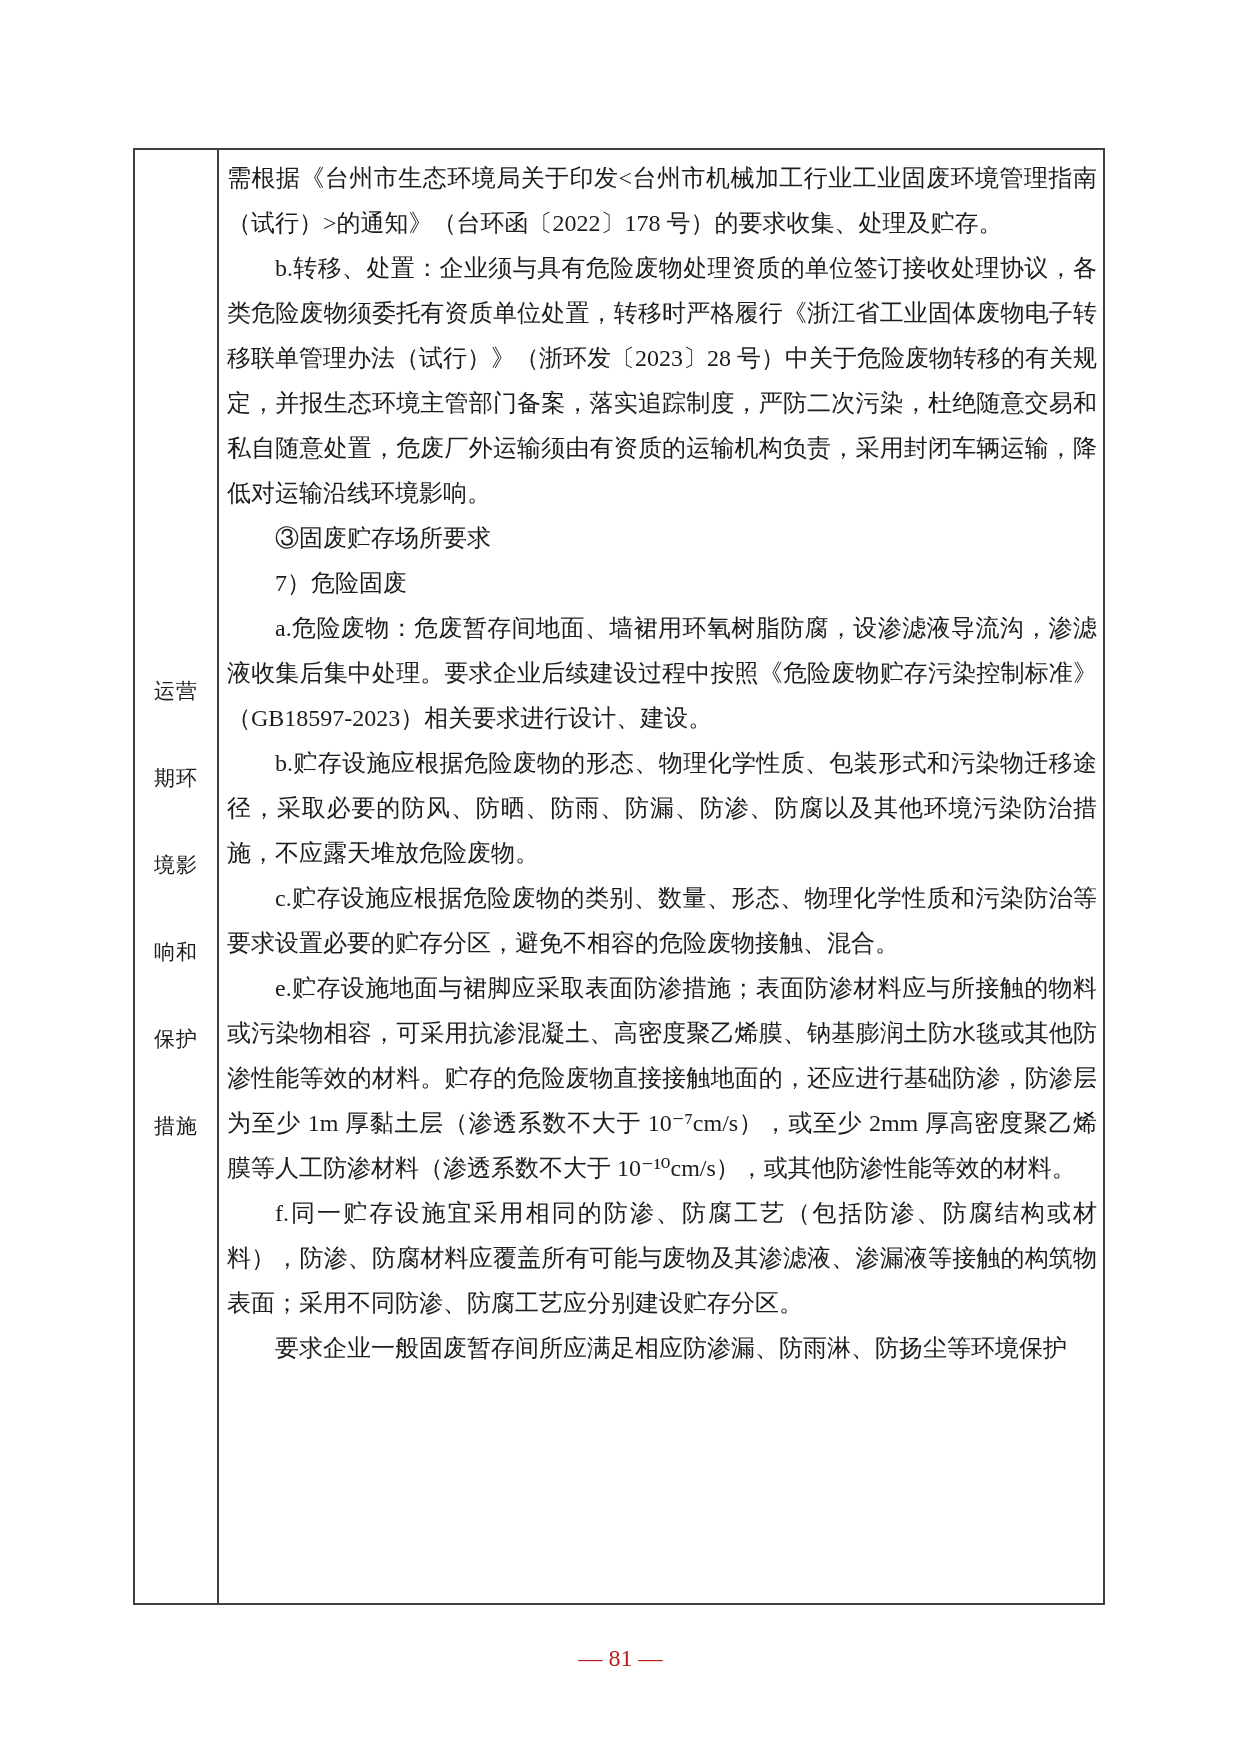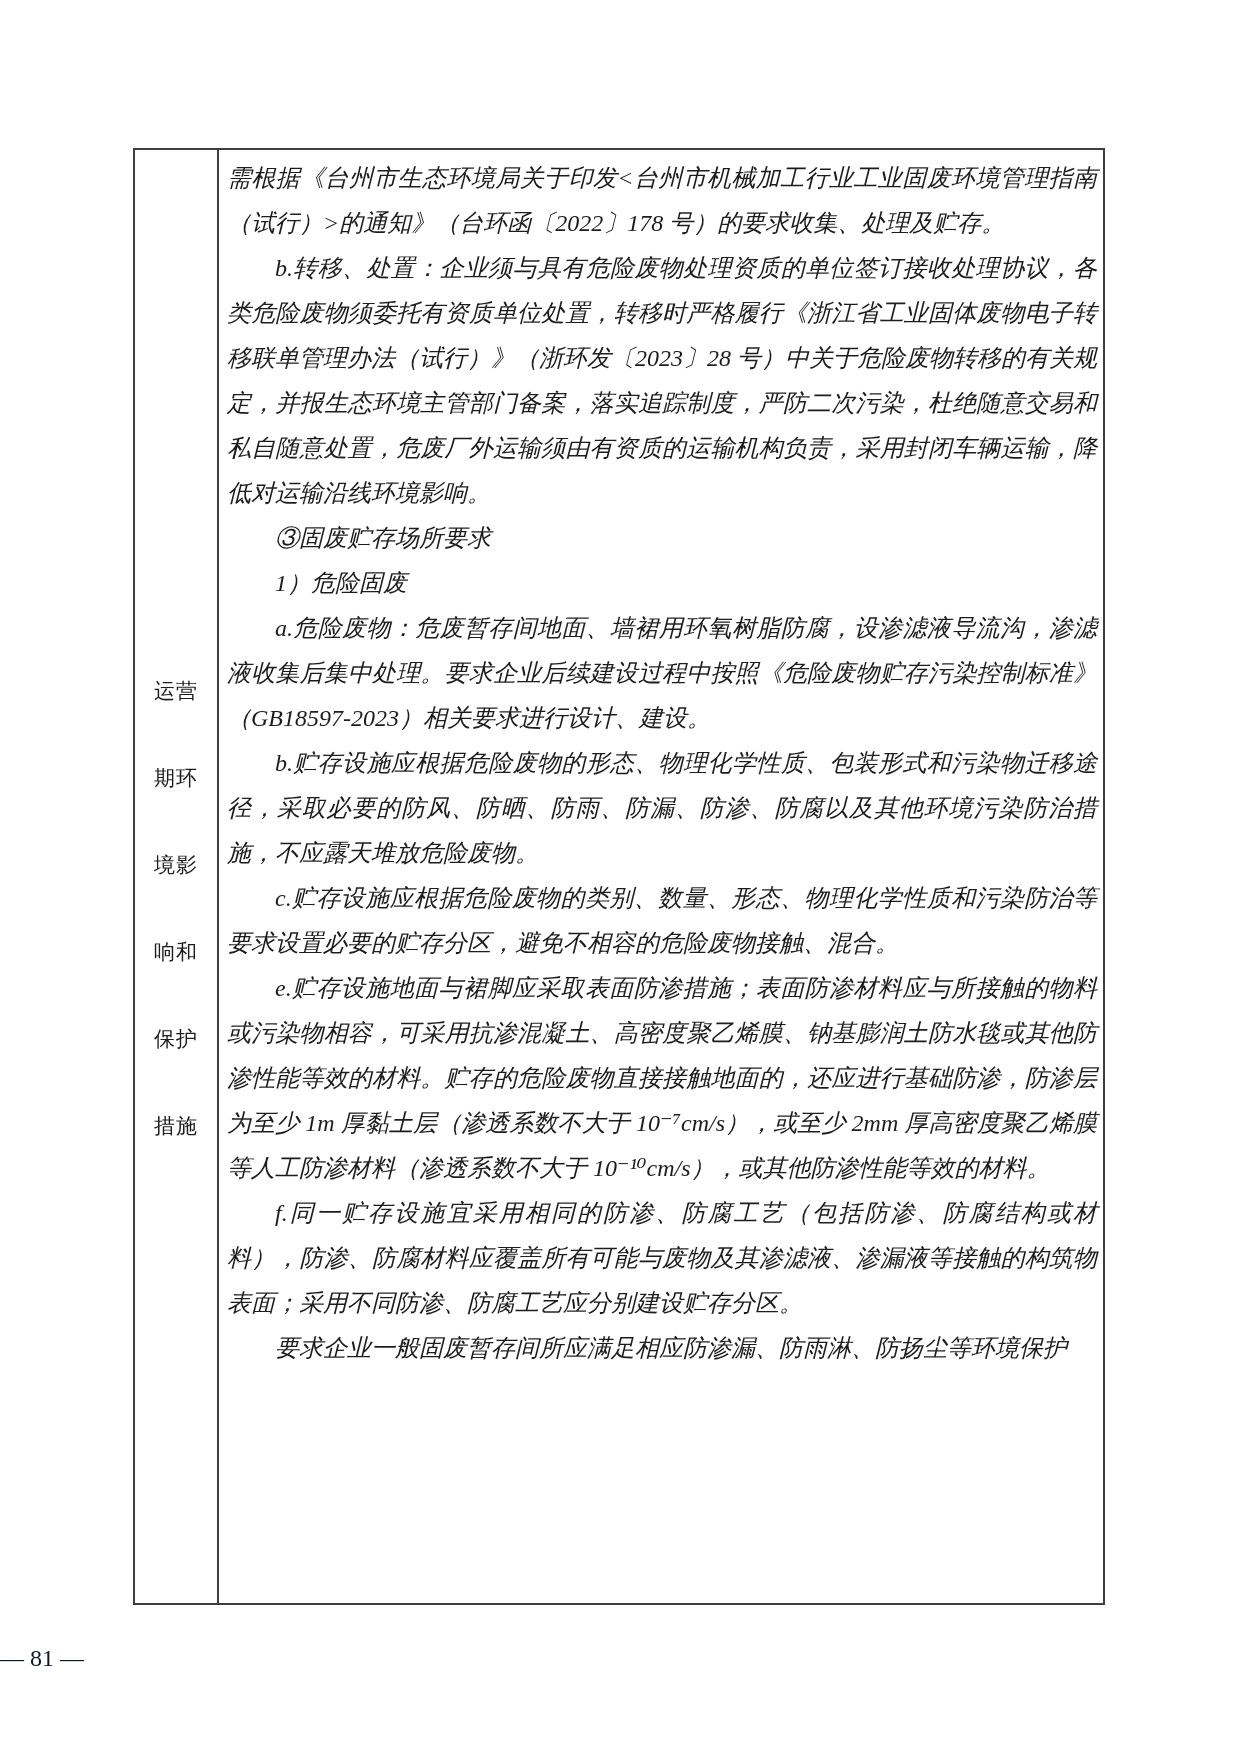--- a/index.html
+++ b/index.html
@@ -42,40 +42,40 @@
     line-height: 29px;
     letter-spacing: 1px;
     white-space: pre;
   }
   .vlabel span { display: block; }
   .content-cell {
     flex: 1;
     box-sizing: border-box;
     padding: 6px 6px 0 8px;
     overflow: hidden;
-    font-style: italic;
   }
   .para {
     margin: 0;
     font-size: 24px;
     line-height: 45px;
     text-align: justify;
     text-justify: inter-ideograph;
     text-indent: 2em;
     word-break: break-all;
   }
   .para.noindent { text-indent: 0; }
   .footer {
     position: absolute;
     left: 0;
     top: 1643px;
     width: 100%;
+    text-align: center;
     font-size: 24px;
     line-height: 30px;
-    color: #0f172a;
+    color: #b91c1c;
   }
 </style>
 </head>
 <body>
 
 <div class="page">
 
   <div class="report-table">
 
     <div class="row-header-cell">
@@ -86,21 +86,21 @@
         <span>响和</span>
         <span>保护</span>
         <span>措施</span>
       </div>
     </div>
 
     <div class="content-cell">
       <p class="para noindent">需根据《台州市生态环境局关于印发&lt;台州市机械加工行业工业固废环境管理指南（试行）&gt;的通知》（台环函〔2022〕178 号）的要求收集、处理及贮存。</p>
       <p class="para">b.转移、处置：企业须与具有危险废物处理资质的单位签订接收处理协议，各类危险废物须委托有资质单位处置，转移时严格履行《浙江省工业固体废物电子转移联单管理办法（试行）》（浙环发〔2023〕28 号）中关于危险废物转移的有关规定，并报生态环境主管部门备案，落实追踪制度，严防二次污染，杜绝随意交易和私自随意处置，危废厂外运输须由有资质的运输机构负责，采用封闭车辆运输，降低对运输沿线环境影响。</p>
       <p class="para">③固废贮存场所要求</p>
-      <p class="para">1）危险固废</p>
+      <p class="para">7）危险固废</p>
       <p class="para">a.危险废物：危废暂存间地面、墙裙用环氧树脂防腐，设渗滤液导流沟，渗滤液收集后集中处理。要求企业后续建设过程中按照《危险废物贮存污染控制标准》（GB18597-2023）相关要求进行设计、建设。</p>
       <p class="para">b.贮存设施应根据危险废物的形态、物理化学性质、包装形式和污染物迁移途径，采取必要的防风、防晒、防雨、防漏、防渗、防腐以及其他环境污染防治措施，不应露天堆放危险废物。</p>
       <p class="para">c.贮存设施应根据危险废物的类别、数量、形态、物理化学性质和污染防治等要求设置必要的贮存分区，避免不相容的危险废物接触、混合。</p>
       <p class="para">e.贮存设施地面与裙脚应采取表面防渗措施；表面防渗材料应与所接触的物料或污染物相容，可采用抗渗混凝土、高密度聚乙烯膜、钠基膨润土防水毯或其他防渗性能等效的材料。贮存的危险废物直接接触地面的，还应进行基础防渗，防渗层为至少 1m 厚黏土层（渗透系数不大于 10⁻⁷cm/s），或至少 2mm 厚高密度聚乙烯膜等人工防渗材料（渗透系数不大于 10⁻¹⁰cm/s），或其他防渗性能等效的材料。</p>
       <p class="para">f.同一贮存设施宜采用相同的防渗、防腐工艺（包括防渗、防腐结构或材料），防渗、防腐材料应覆盖所有可能与废物及其渗滤液、渗漏液等接触的构筑物表面；采用不同防渗、防腐工艺应分别建设贮存分区。</p>
       <p class="para">要求企业一般固废暂存间所应满足相应防渗漏、防雨淋、防扬尘等环境保护</p>
     </div>
 
   </div>
 

